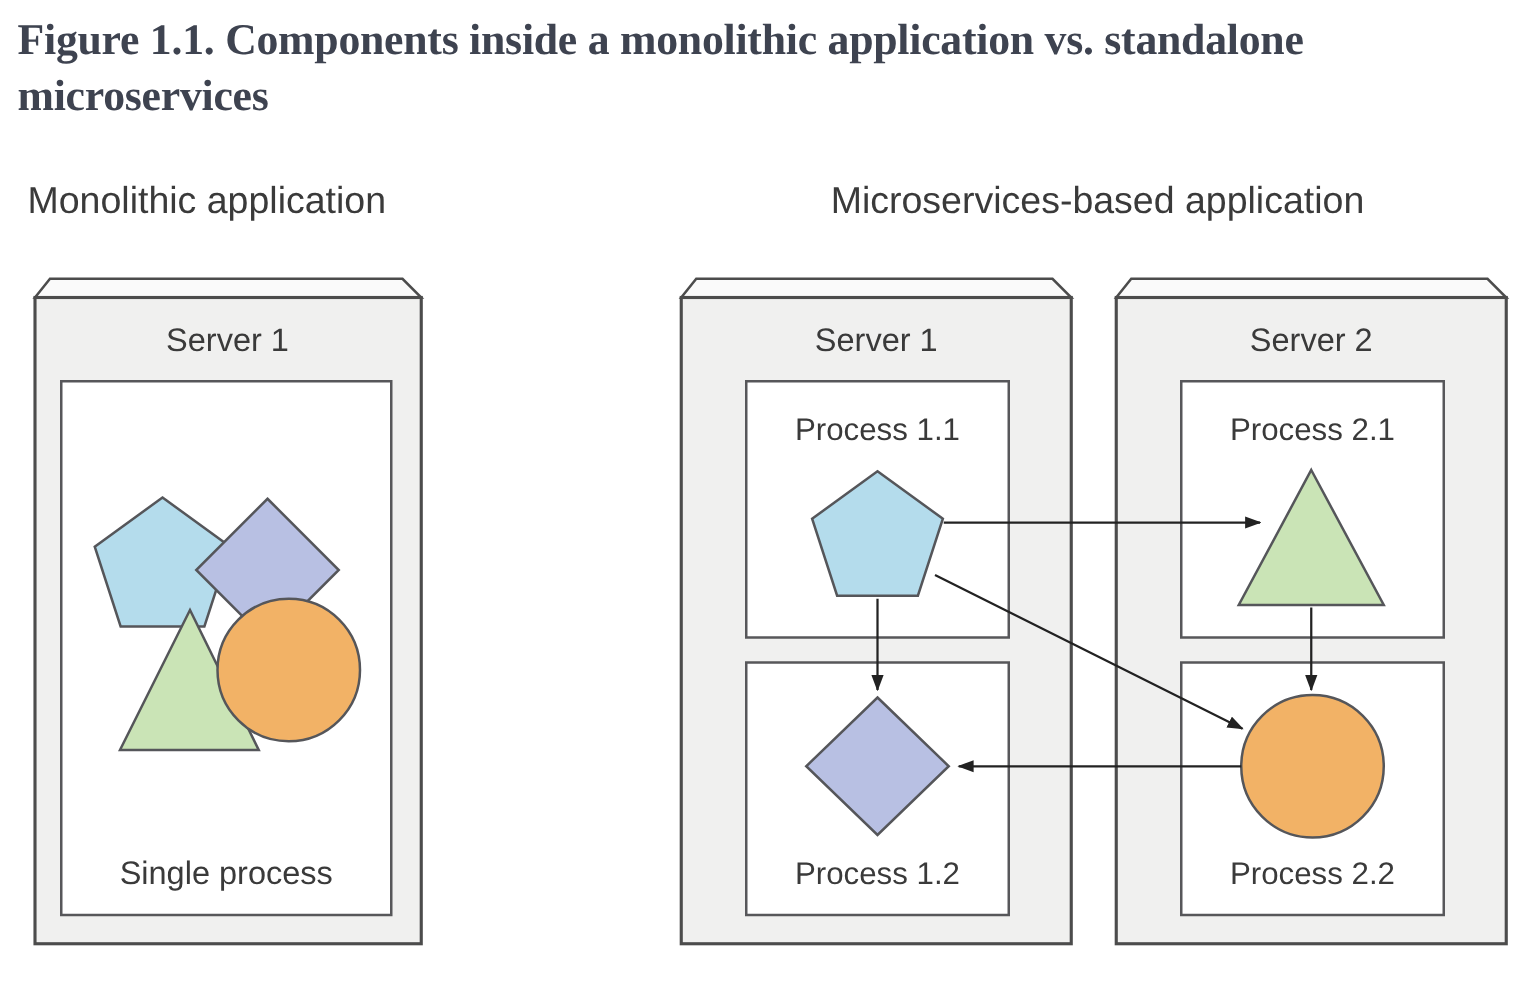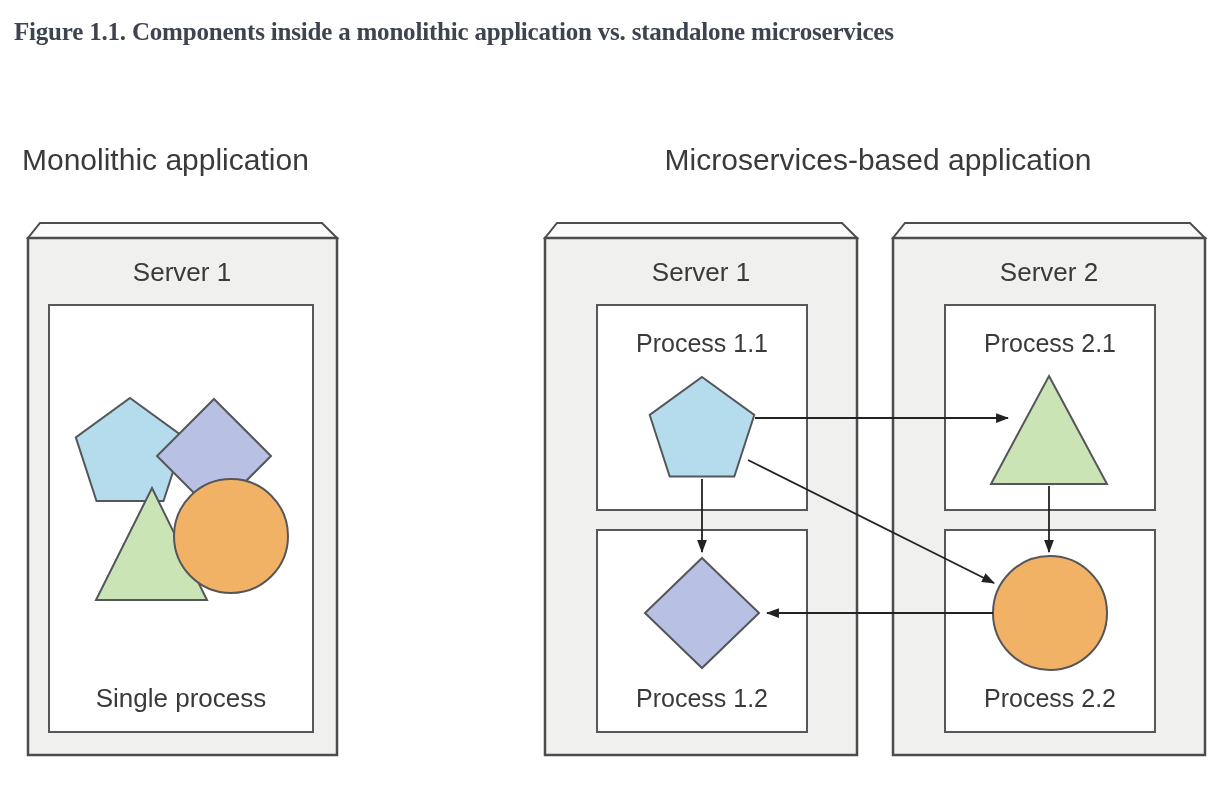--- a/index.html
+++ b/index.html
@@ -15,21 +15,21 @@
     overflow: hidden;
     font-family: "Liberation Sans", sans-serif;
   }
   .figure-caption {
     position: absolute;
     left: 14px;
     top: 9px;
     width: 1190px;
     font-family: "Liberation Serif", "DejaVu Serif", serif;
     font-weight: bold;
-    font-size: 25px;
+    font-size: 35px;
     line-height: 45px;
     letter-spacing: -0.2px;
     color: #3e4350;
   }
   .diagram-svg {
     position: absolute;
     left: 0;
     top: 0;
   }
   .diagram-svg text {

